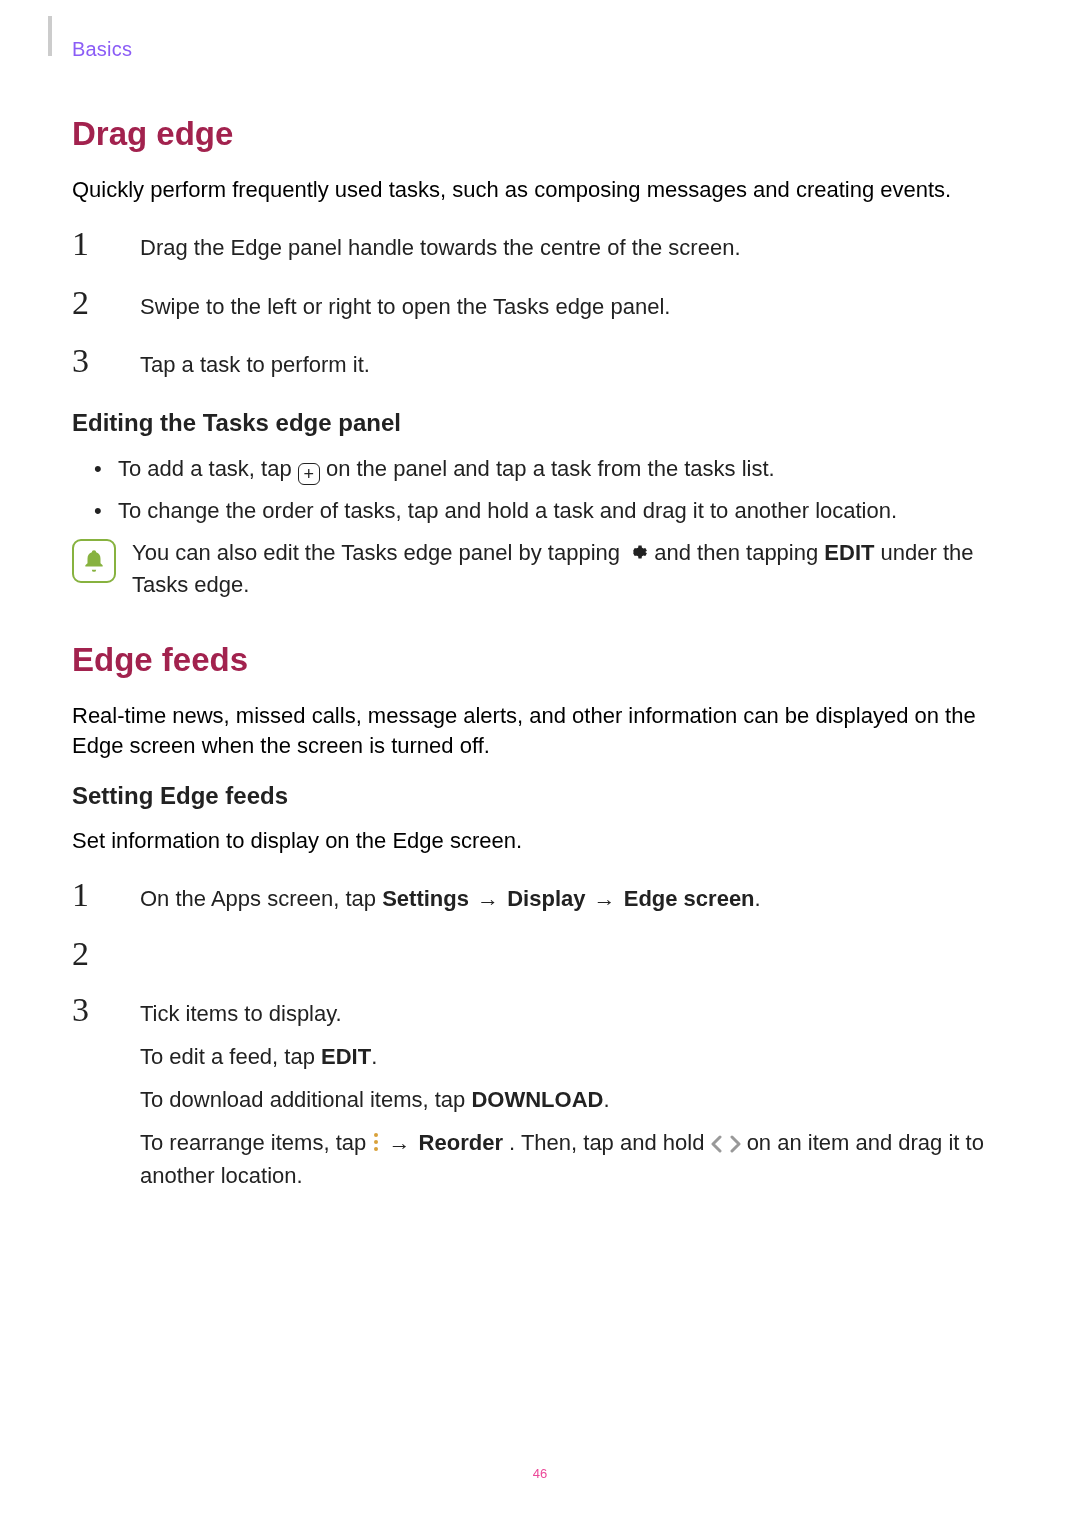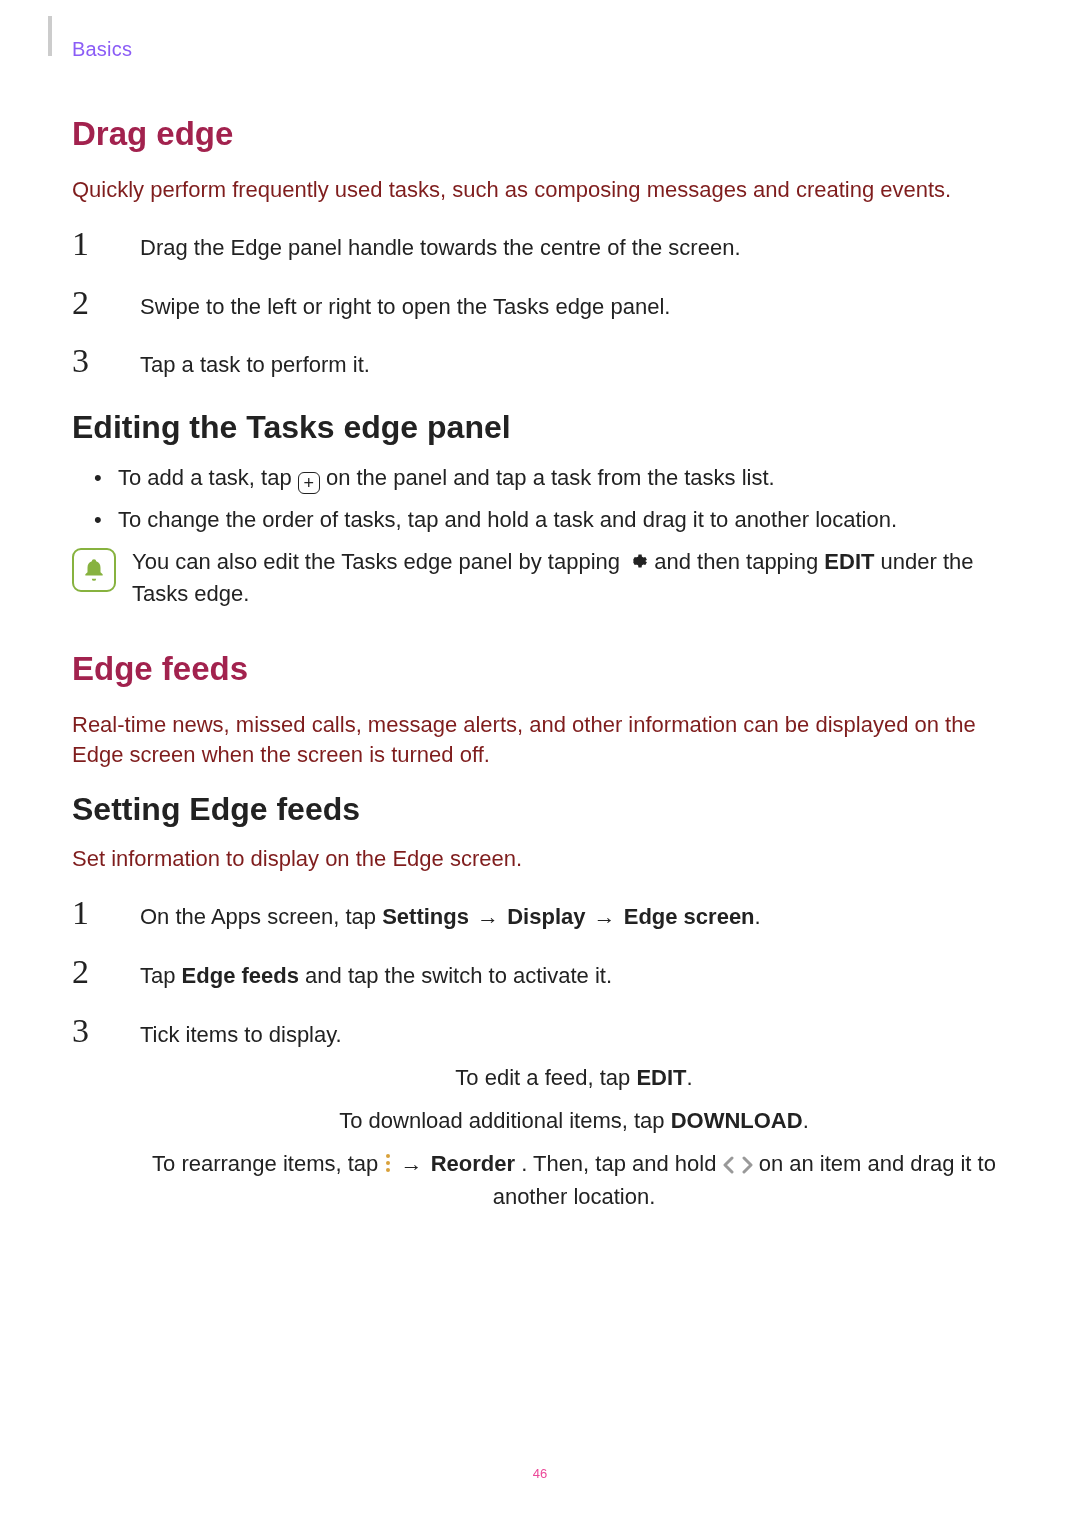--- a/index.html
+++ b/index.html
@@ -25,21 +25,21 @@
     letter-spacing: 0.2px;
   }
   h2.section-title {
     color: #a2224e;
     font-weight: 700;
     font-size: 33px;
     margin-bottom: 22px;
   }
   .intro {
     font-size: 22px;
-    color: #7f1d1d;
+    color: #000000;
     margin-bottom: 22px;
     line-height: 1.35;
   }
   .steps { list-style: none; margin-bottom: 28px; }
   .steps > li {
     display: flex;
     align-items: baseline;
     gap: 18px;
     margin-bottom: 22px;
   }
@@ -54,24 +54,23 @@
   .step-body {
     font-size: 22px;
     line-height: 1.45;
     flex: 1;
     margin-left: 24px;
   }
   .step-extra {
     font-size: 22px;
     line-height: 1.5;
     margin-top: 10px;
-    text-align: center;
   }
   h3.subhead {
-    font-size: 32px;
+    font-size: 24px;
     font-weight: 700;
     color: #222;
     margin-top: 18px;
     margin-bottom: 16px;
   }
   ul.bullets { list-style: none; margin-bottom: 10px; }
   ul.bullets > li {
     position: relative;
     padding-left: 46px;
     font-size: 22px;
@@ -196,25 +195,20 @@
       <span>On the Apps screen, tap </span>
       <b>Settings</b>
       <span class="arrow"> → </span>
       <b>Display</b>
       <span class="arrow"> → </span>
       <b>Edge screen</b><span>.</span>
     </span>
   </li>
   <li>
     <span class="step-num">2</span>
-    <span class="step-body">
-      <span>Tap </span>
-      <b>Edge feeds</b>
-      <span> and tap the switch to activate it.</span>
-    </span>
   </li>
   <li>
     <span class="step-num">3</span>
     <div class="step-body">
       <div>Tick items to display.</div>
       <div class="step-extra">
         <span>To edit a feed, tap </span>
         <b>EDIT</b><span>.</span>
       </div>
       <div class="step-extra">

